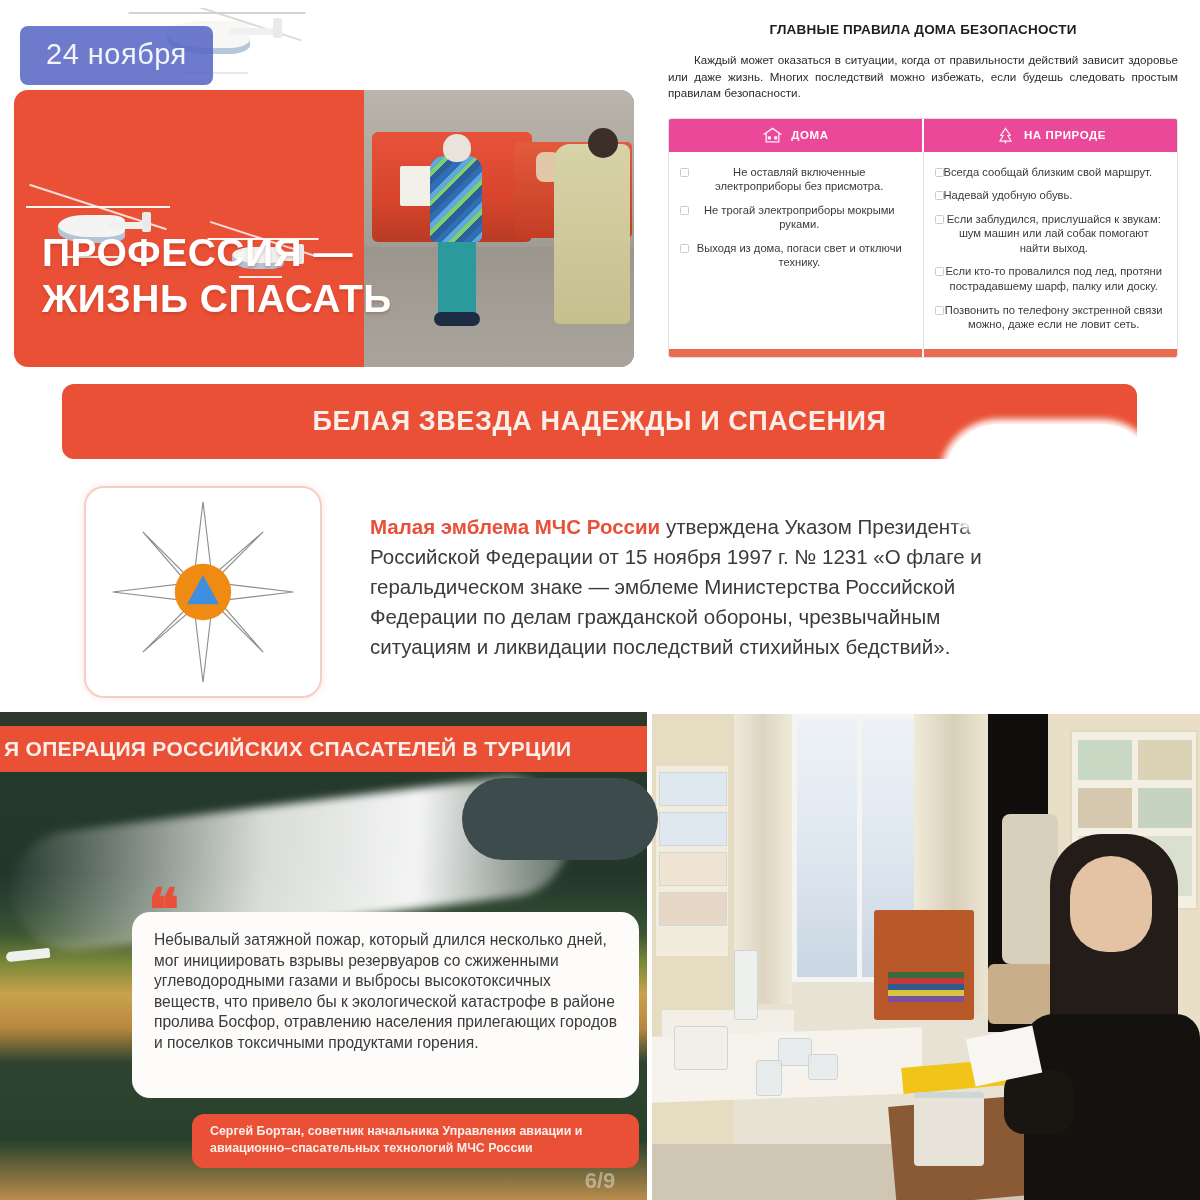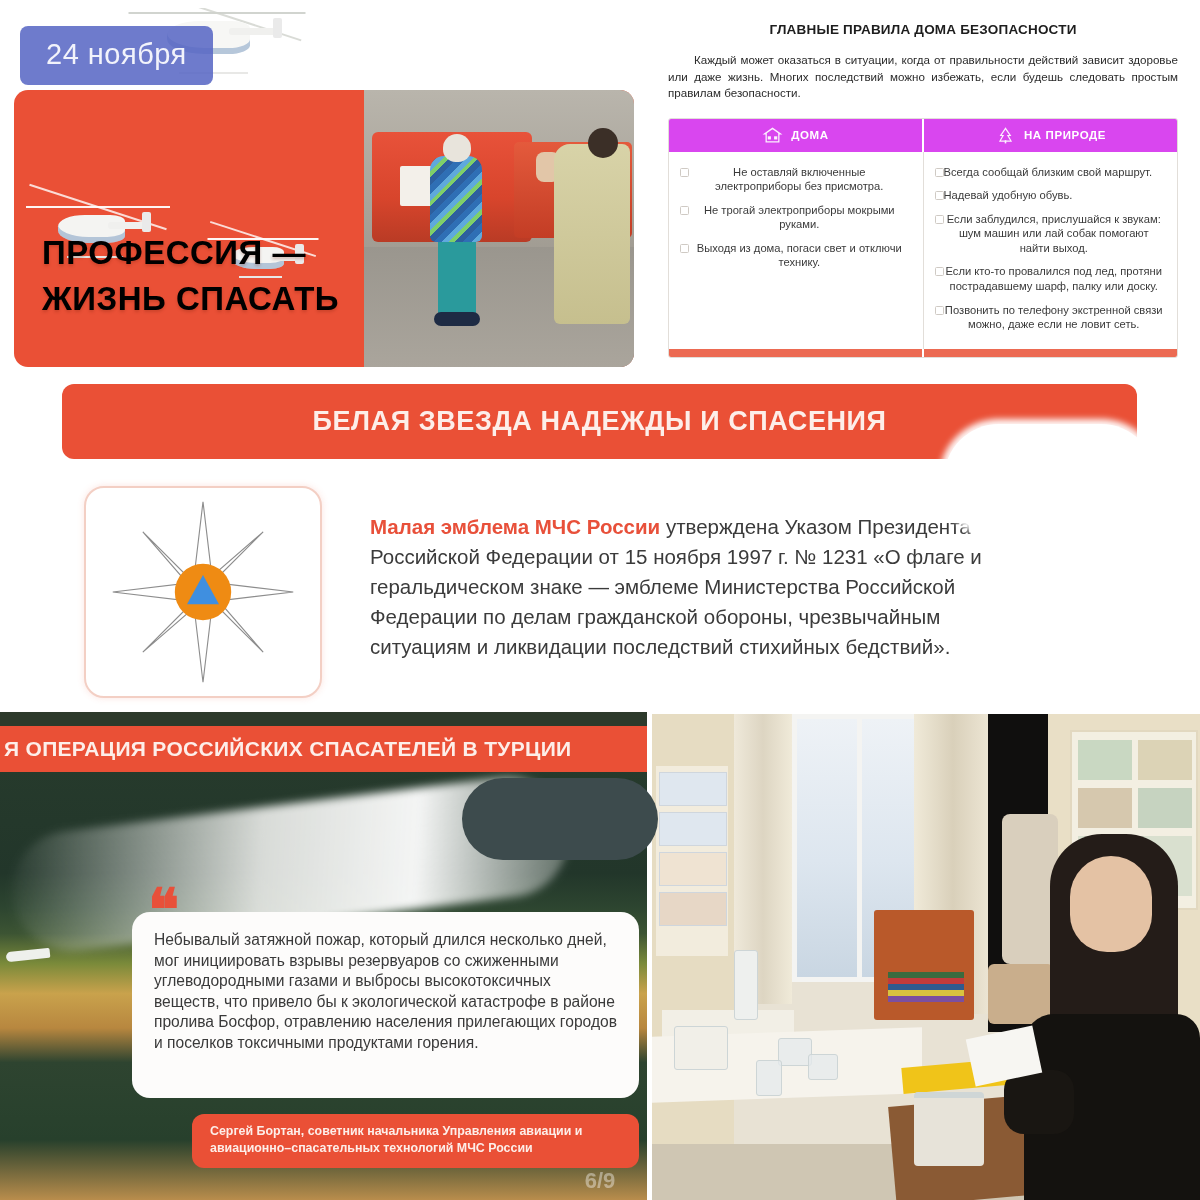--- a/index.html
+++ b/index.html
@@ -106,21 +106,21 @@
     position:absolute; left:18%; bottom:2px; width:58%; height:2px; background:#e8e8e6;
   }
   .heli1 { left: 36px; top: 116px; width: 96px; height: 54px; }
   .heli2 { left: 212px; top: 148px; width: 74px; height: 42px; }
   .heli-top { left: 150px; top: 4px; width: 118px; height: 64px; }
   .heli-top .body { background:#f7f7f5; }
   .heli-top .rotor, .heli-top .rotor2 { background:#cfd2cc; }
 
   .banner-title {
     position: absolute; left: 28px; top: 140px;
-    color: #000000; font-weight: 700; font-size: 33px; line-height: 46px;
+    color: #ffffff; font-weight: 700; font-size: 39px; line-height: 46px;
     letter-spacing: .5px; white-space: pre-line;
     text-shadow: 0 2px 3px rgba(120,30,10,.25);
   }
   .date-badge {
     position: absolute; left: 12px; top: 18px; z-index: 6;
     background: rgba(86,101,196,.86);
     color: #f2f3fb; font-size: 29px; padding: 12px 26px 14px 26px;
     border-radius: 8px; letter-spacing: .5px;
   }
 
@@ -135,21 +135,21 @@
   }
   .doc-intro {
     margin-top: 15px; font-size: 11.6px; line-height: 16.5px; color: #2b2b2b;
     text-align: justify; text-indent: 26px;
   }
   .tbl {
     margin-top: 16px; border: 1px solid #e2ded9; border-radius: 3px;
     display: flex; flex-direction: column; background:#fff;
     height: 240px; overflow: hidden;
   }
-  .tbl-head { display: flex; background: #d946ef; }
+  .tbl-head { display: flex; background: #ec4899; }
   .tbl-head > div {
     flex: 1; display: flex; align-items: center; justify-content: center;
     gap: 8px; padding: 7px 0; color: #fff; font-weight: 700; font-size: 11.5px;
     letter-spacing: .6px;
   }
   .tbl-head > div + div { border-left: 2px solid #ffffff; }
   .hicon { width: 21px; height: 19px; opacity: .92; }
   .tbl-body { display: flex; flex: 1; }
   .tbl-col { flex: 1; padding: 13px 13px 8px 11px; }
   .tbl-col + .tbl-col { border-left: 1px solid #e2ded9; }

